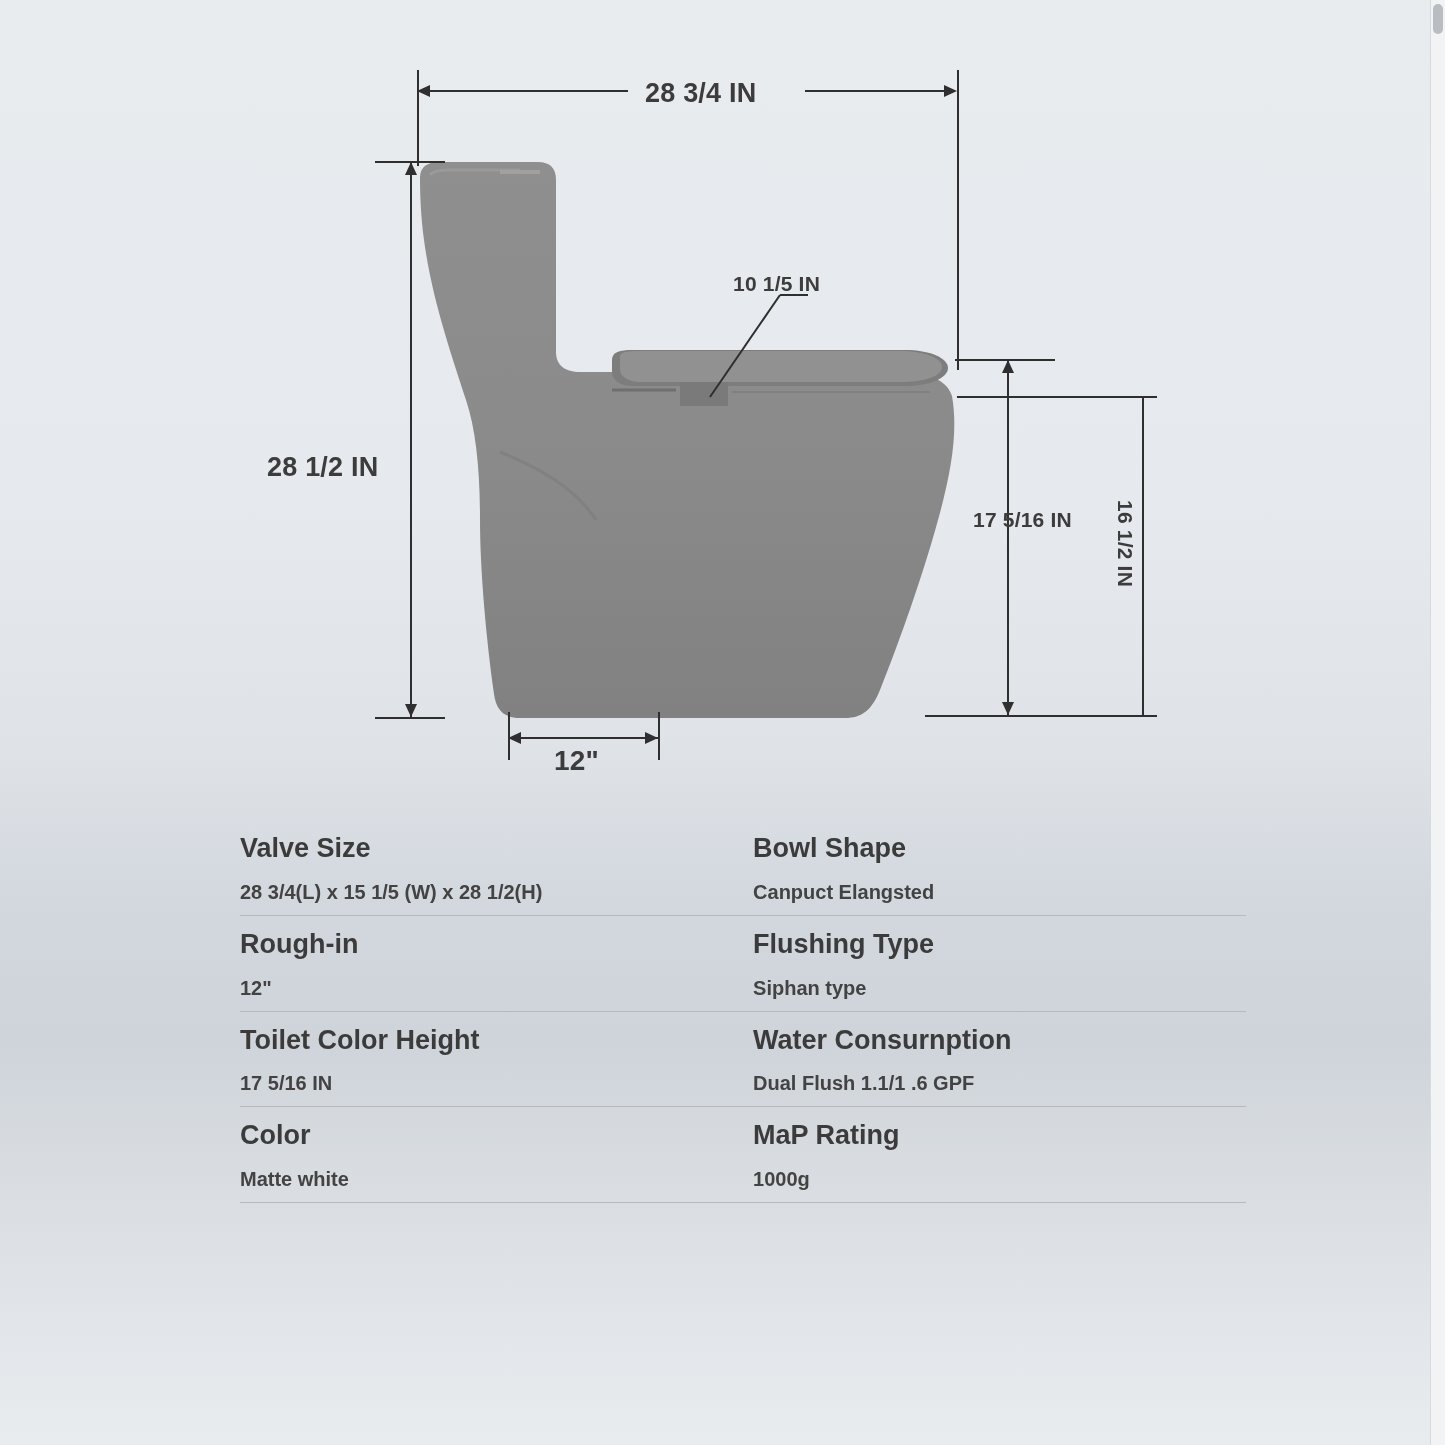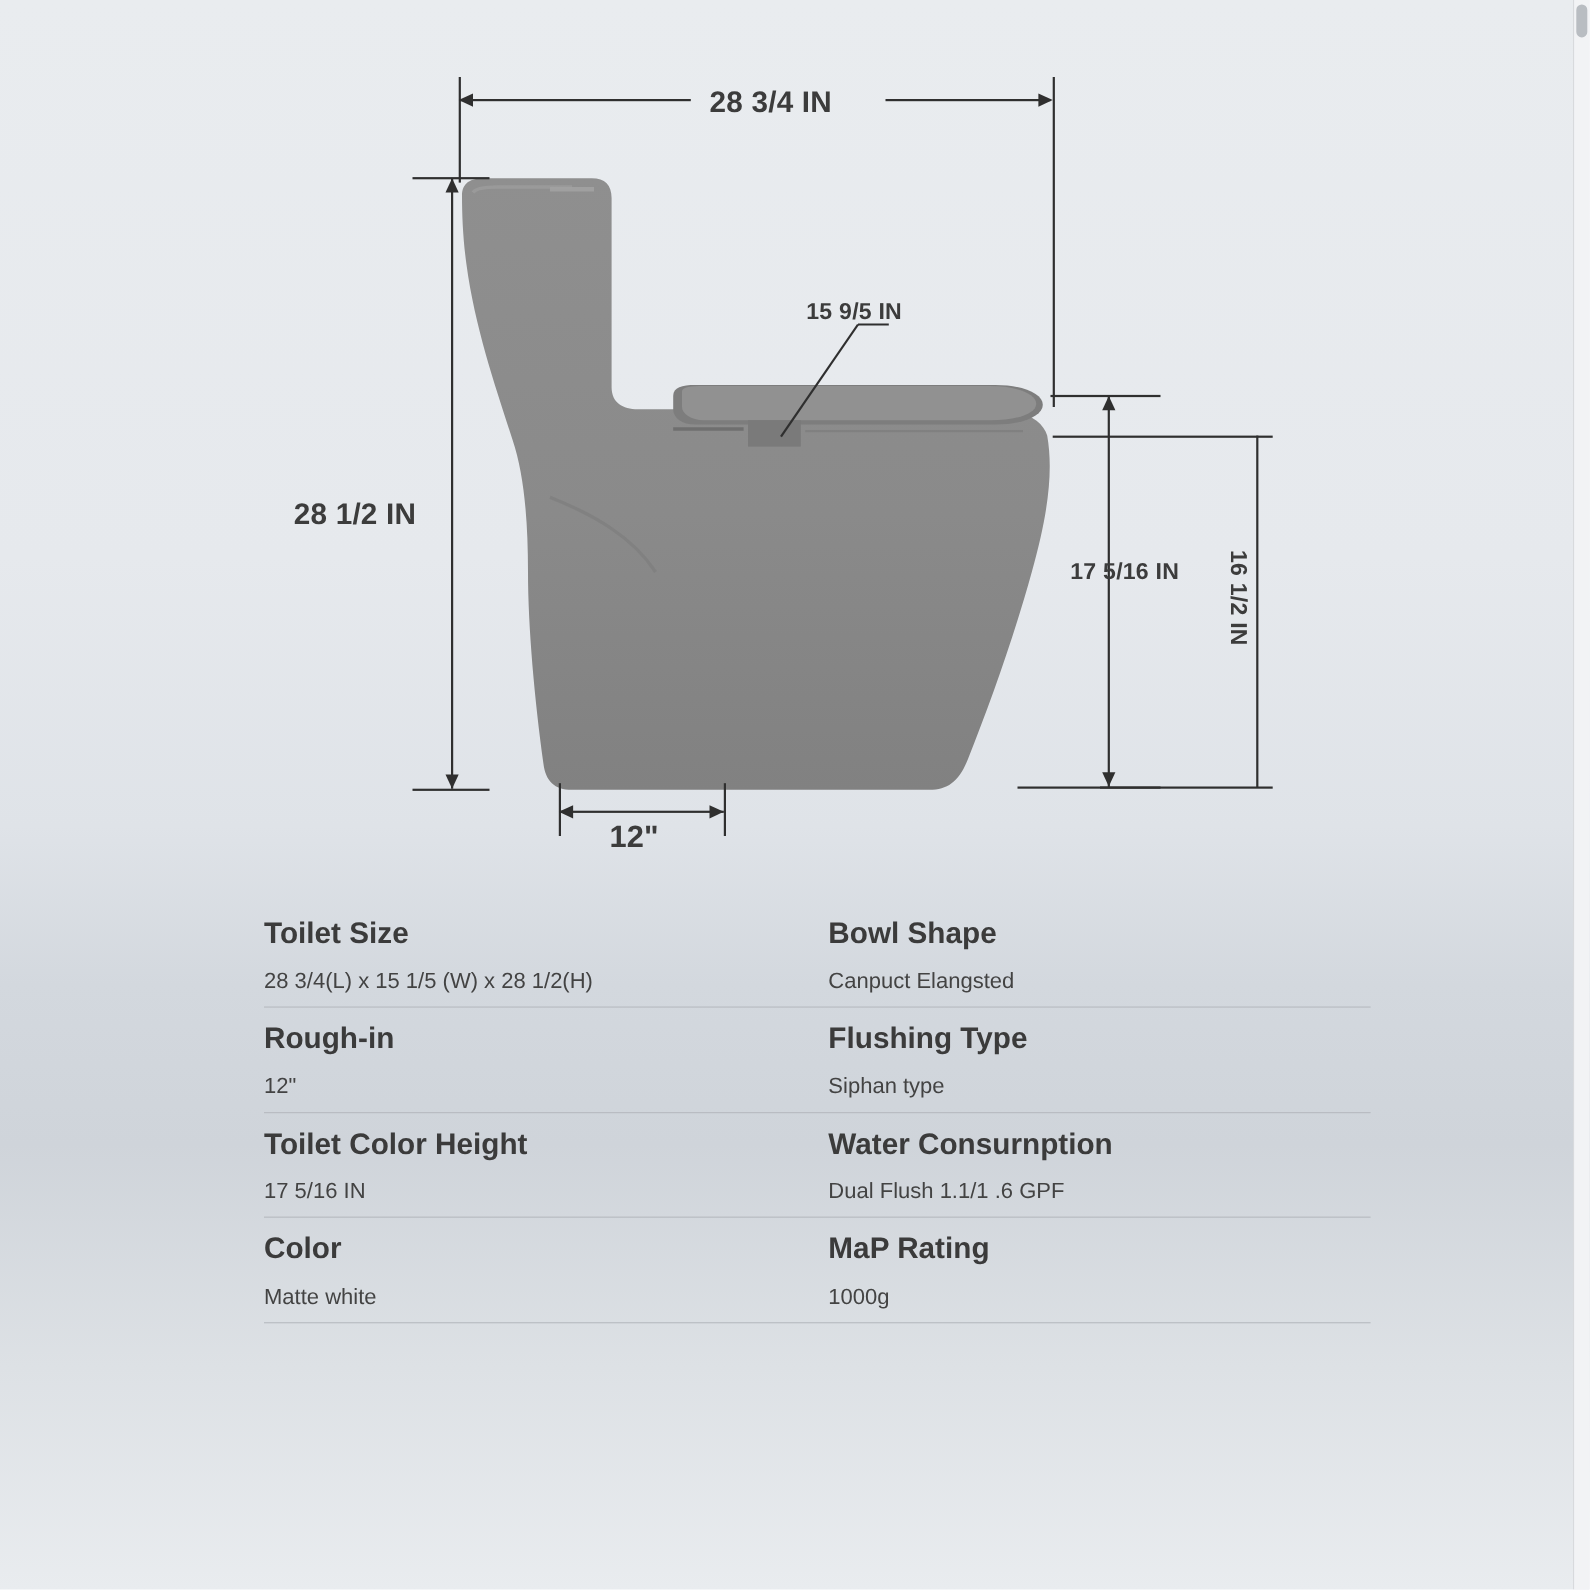--- a/index.html
+++ b/index.html
@@ -116,21 +116,21 @@
   .spec-cell.left { text-align: left; }
   .spec-cell.right { }
   .spec-title {
     font-size: 27px;
     font-weight: bold;
     color: #3b3b3b;
     line-height: 1.25;
   }
   .spec-value {
     font-size: 20px;
-    font-weight: normal;
+    font-weight: bold;
     color: #434343;
     margin-top: 14px;
     line-height: 1.25;
   }
   .spec-row.compact .spec-value {
     margin-top: 6px;
     text-align: center;
     font-size: 20px;
   }
   .spec-row.compact .spec-title { text-align: center; }
@@ -209,21 +209,21 @@
     <div class="line hline" style="left:375px; top:717px; width:70px;"></div>
     <div class="line vline" style="left:410px; top:162px; height:555px;"></div>
     <div class="arrow arrow-up" style="left:405px; top:162px;"></div>
     <div class="arrow arrow-down" style="left:405px; top:704px;"></div>
     <div class="dim-label" style="left:267px; top:452px; font-size:27px;">28 1/2 IN</div>
 
     <svg width="260" height="140" viewBox="0 0 260 140" style="position:absolute; left:700px; top:285px;">
       <line x1="80" y1="10" x2="10" y2="112" stroke="#2f2f2f" stroke-width="2"></line>
       <line x1="80" y1="10" x2="108" y2="10" stroke="#2f2f2f" stroke-width="2"></line>
     </svg>
-    <div class="dim-label" style="left:733px; top:272px; font-size:21px;">15 9/5 IN</div>
+    <div class="dim-label" style="left:733px; top:272px; font-size:21px;">10 1/5 IN</div>
 
     <div class="line hline" style="left:955px; top:359px; width:100px;"></div>
     <div class="line hline" style="left:925px; top:715px; width:130px;"></div>
     <div class="line vline" style="left:1007px; top:360px; height:356px;"></div>
     <div class="arrow arrow-up" style="left:1002px; top:360px;"></div>
     <div class="arrow arrow-down" style="left:1002px; top:702px;"></div>
     <div class="dim-label" style="left:973px; top:508px; font-size:21px;">17 5/16 IN</div>
 
     <div class="line hline" style="left:957px; top:396px; width:200px;"></div>
     <div class="line hline" style="left:1000px; top:715px; width:157px;"></div>
@@ -236,21 +236,21 @@
     <div class="arrow arrow-left" style="left:508px; top:732px;"></div>
     <div class="arrow arrow-right" style="left:645px; top:732px;"></div>
     <div class="dim-label" style="left:554px; top:745px; font-size:28px;">12"</div>
 
   </div>
 
   <div class="specs">
 
     <div class="spec-row">
       <div class="spec-cell left">
-        <div class="spec-title">Toilet Size</div>
+        <div class="spec-title">Valve Size</div>
         <div class="spec-value">28 3/4(L) x 15 1/5 (W) x 28 1/2(H)</div>
       </div>
       <div class="spec-cell right">
         <div class="spec-title">Bowl Shape</div>
         <div class="spec-value">Canpuct Elangsted</div>
       </div>
     </div>
 
     <div class="spec-row">
       <div class="spec-cell left">

